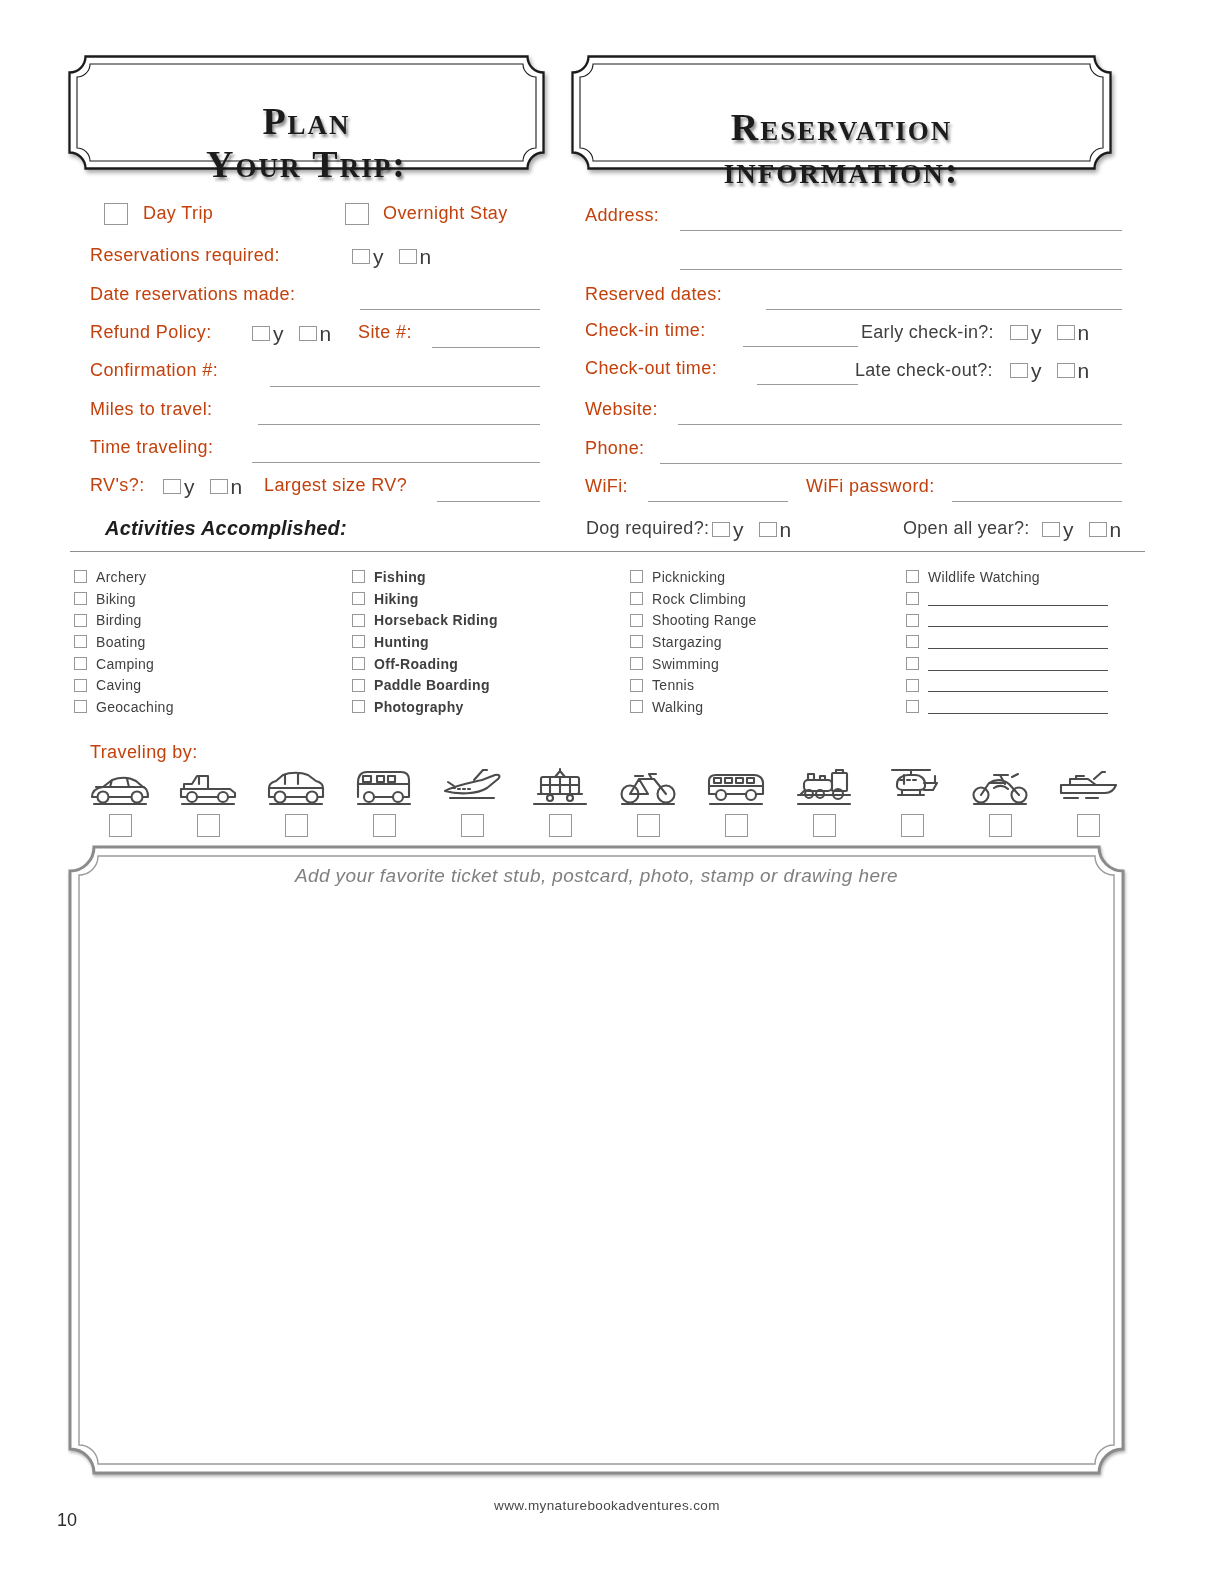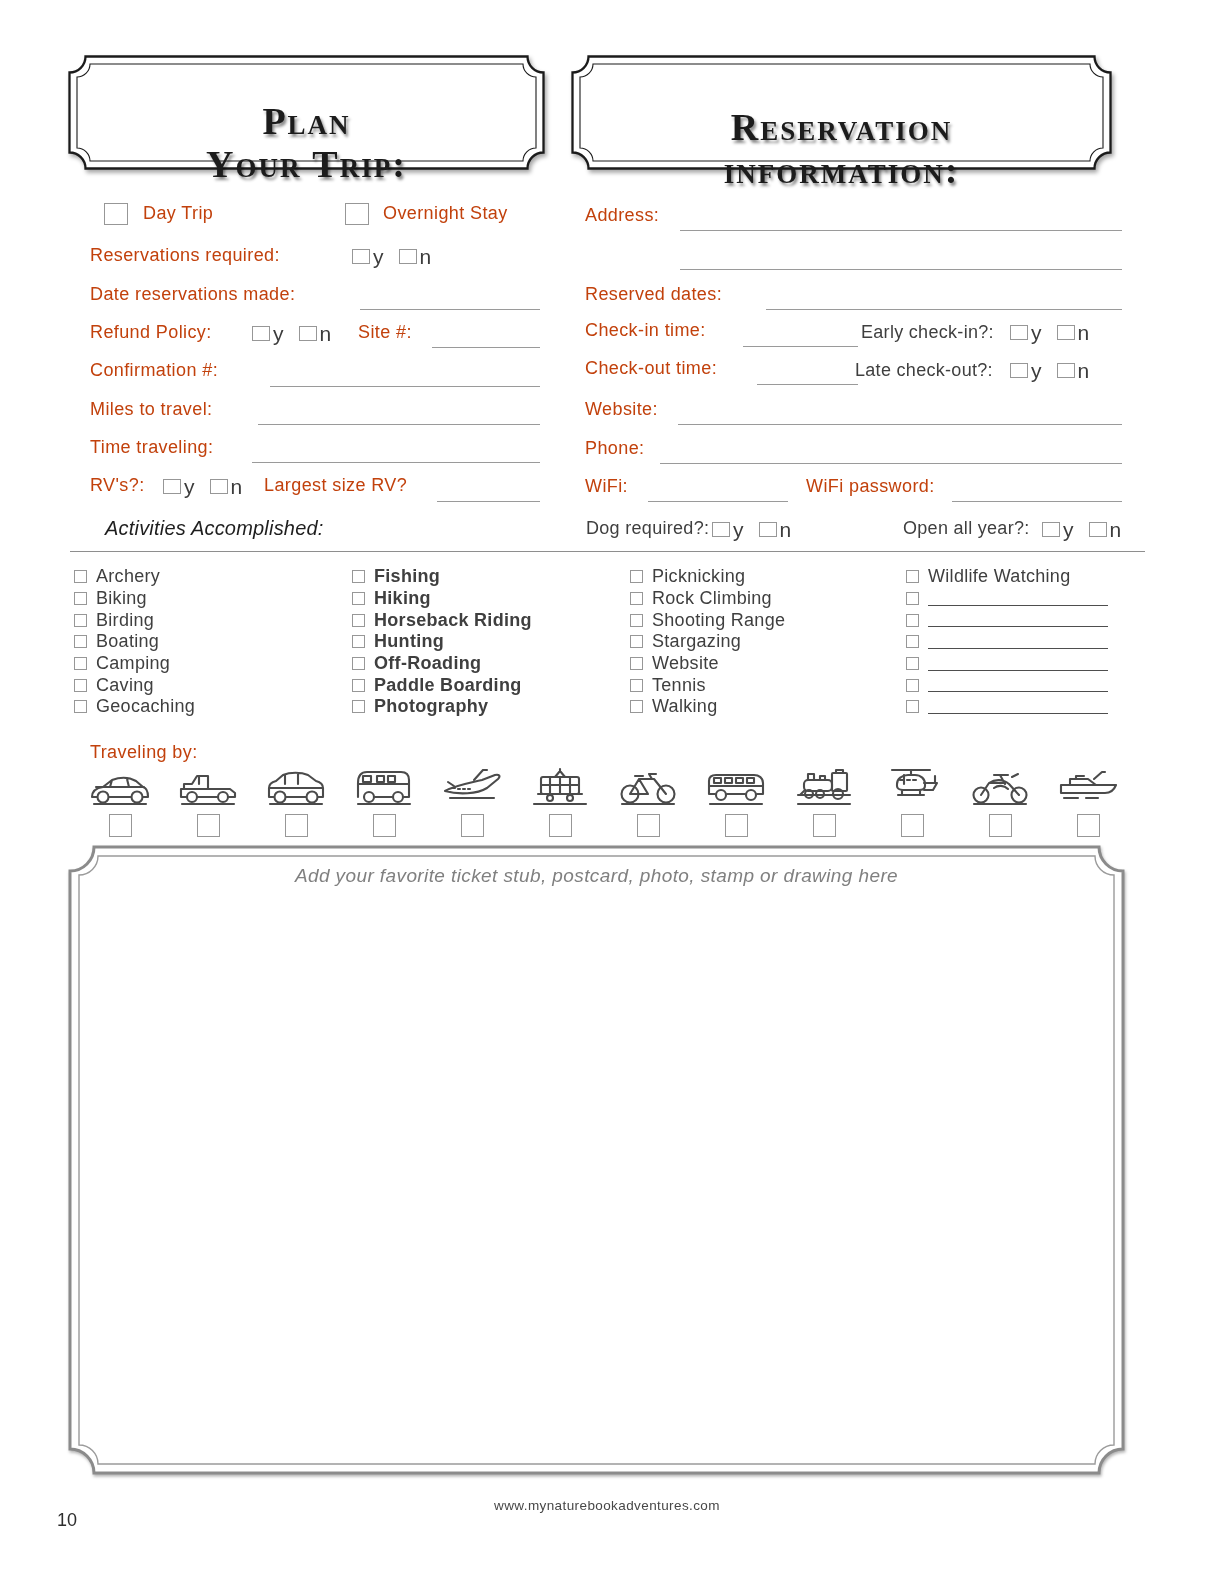--- a/index.html
+++ b/index.html
@@ -19,24 +19,24 @@
   .wline{height:0;border-bottom:1.4px solid #9a9a9a;}
   .cb{display:inline-block;border:1.6px solid #979797;background:#fff;box-sizing:border-box;}
   .cb-lg{width:24px;height:22px;}
   .cb-sm{width:13px;height:13px;border-width:1.3px;flex:0 0 auto;}
   .cb-md{width:23px;height:23px;margin-top:6px;}
   .cb-yn{width:18px;height:15px;}
   .yn{display:inline-flex;align-items:center;}
   .yn .cb-yn{margin-right:3px;}
   .yn .yn-letter{font-size:21px;color:#3c3c3c;text-transform:lowercase;margin-right:15px;line-height:1;}
   .yn .yn-letter:last-child{margin-right:0;}
-  .act-heading{font-size:20px;font-weight:normal;font-style:italic;color:#1e1e1e;letter-spacing:0.2px;white-space:nowrap;}
+  .act-heading{font-size:20px;font-weight:bold;font-style:italic;color:#1e1e1e;letter-spacing:0.2px;white-space:nowrap;}
   .act-col{display:flex;flex-direction:column;}
   .act-row{height:21.7px;display:flex;align-items:center;gap:9px;}
-  .act-label{font-size:18px;letter-spacing:0.3px;white-space:nowrap;}
+  .act-label{font-size:14px;letter-spacing:0.3px;white-space:nowrap;}
   .act-blank{display:inline-block;width:180px;height:13px;border-bottom:1.7px solid #4e4e4e;}
   .divider{height:0;border-top:1.2px solid #8e8e8e;}
   #vehicles{display:flex;}
   .veh-cell{width:88px;display:flex;flex-direction:column;align-items:center;}
   .veh-icon{width:64px;height:44px;stroke:#4b4b4b;stroke-width:2.1;fill:none;stroke-linecap:round;stroke-linejoin:round;}
   .note{font-size:19px;font-style:italic;color:#808080;letter-spacing:0.4px;text-align:center;}
   .footer-url{font-size:13.5px;color:#474747;letter-spacing:0.4px;text-align:center;}
   .page-num{font-size:18px;color:#2d2d2d;}
 </style>
 </head>
@@ -241,21 +241,21 @@
         <div class="act-row">
           <span class="cb cb-sm"></span>
           <span class="act-label">Shooting Range</span>
         </div>
         <div class="act-row">
           <span class="cb cb-sm"></span>
           <span class="act-label">Stargazing</span>
         </div>
         <div class="act-row">
           <span class="cb cb-sm"></span>
-          <span class="act-label">Website</span>
+          <span class="act-label">Swimming</span>
         </div>
         <div class="act-row">
           <span class="cb cb-sm"></span>
           <span class="act-label">Tennis</span>
         </div>
         <div class="act-row">
           <span class="cb cb-sm"></span>
           <span class="act-label">Walking</span>
         </div>
       </div>

